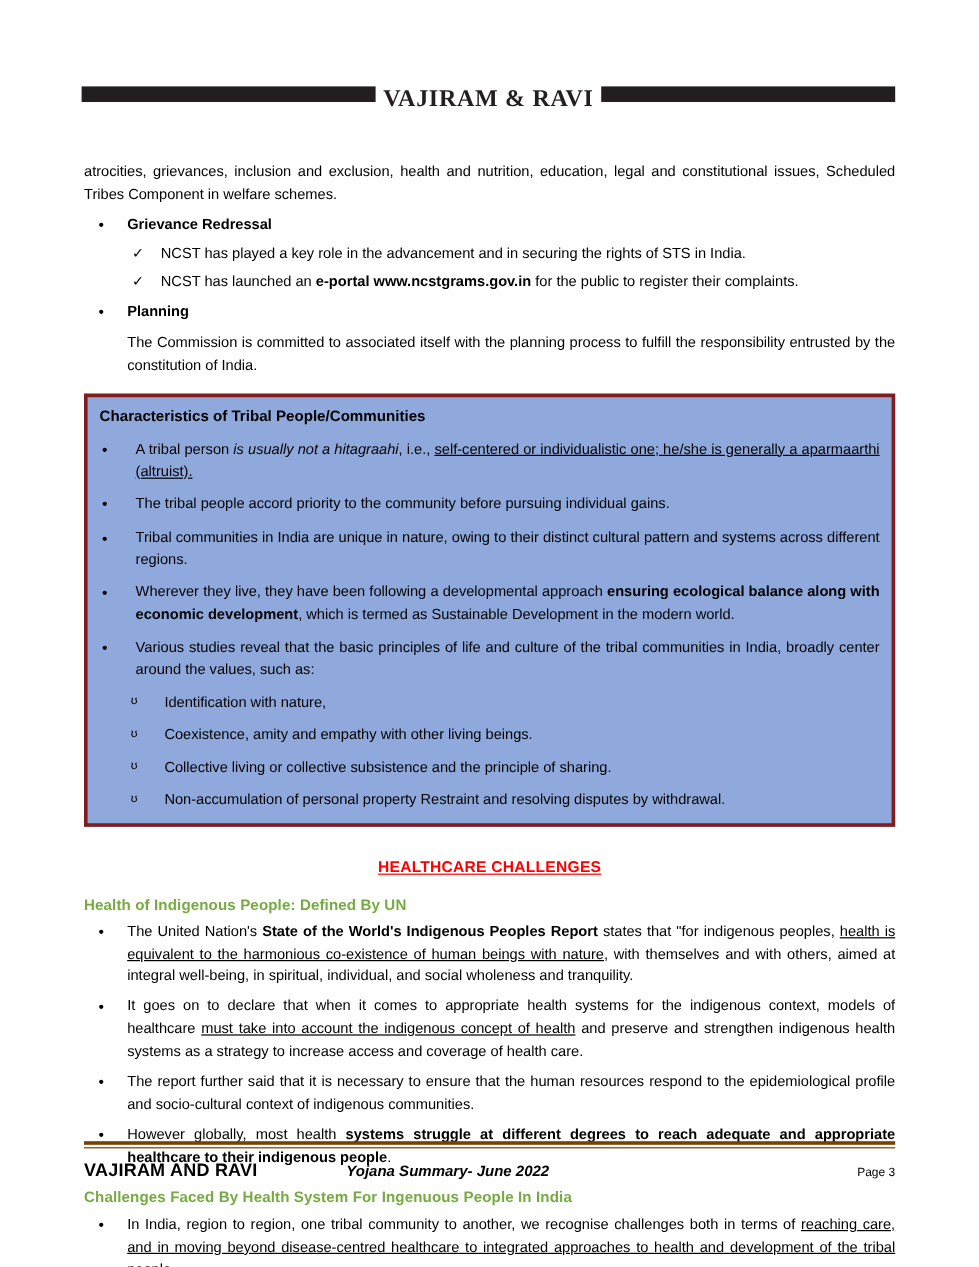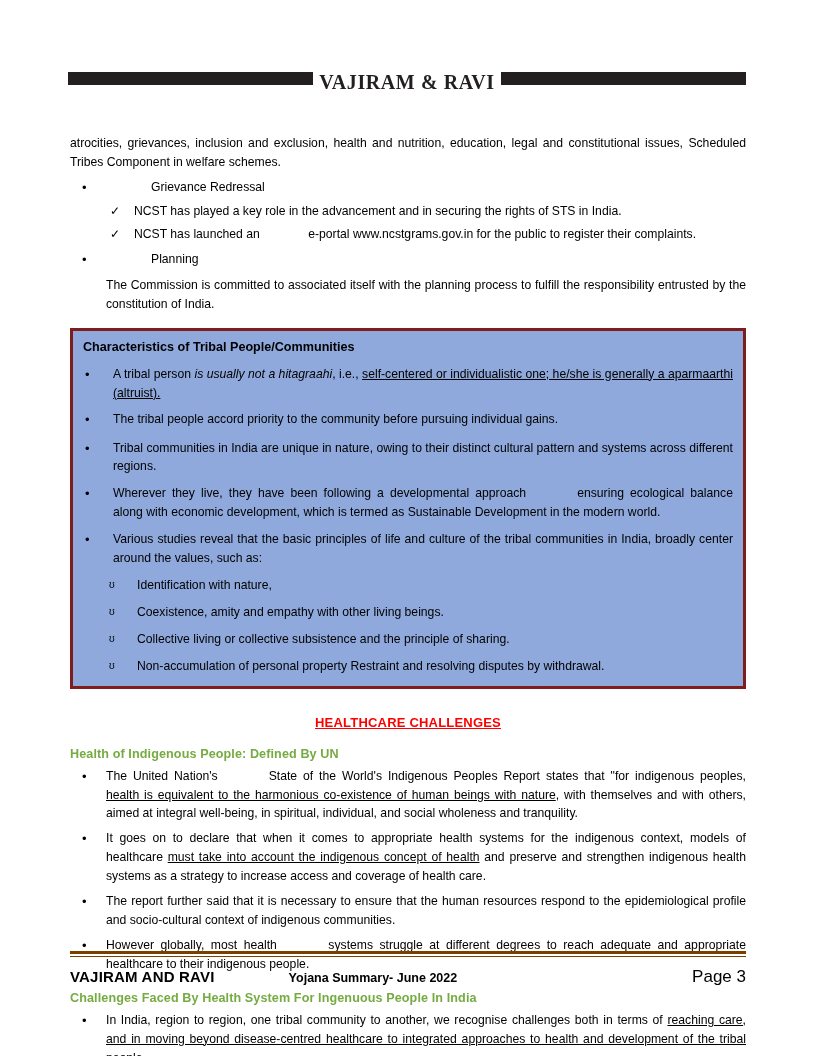--- a/index.html
+++ b/index.html
@@ -93,21 +93,21 @@
   .lvlchk > .bullet { width: 24px; font-size: 12px; }
 
   
   .indent-para {
     margin: 6px 0 0 36px;
     font-size: 12.2px;
     line-height: 1.55;
     text-align: justify;
   }
 
-  b, .b { font-weight: normal; margin-left: 45px; }
+  b, .b { font-weight: bold; }
   i, .i { font-style: italic; }
   .u { text-decoration: underline; }
 
   
   .blue-box {
     margin: 14px 0 0 0;
     border: 3px solid #7f1d1d;
     background: #8fa9dc;
     padding: 6px 10px 10px 8px;
     box-sizing: border-box;
@@ -172,27 +172,28 @@
     margin-top: 10px;
   }
   .footer-left {
     font-weight: bold;
     font-size: 15px;
     letter-spacing: 0.2px;
     white-space: nowrap;
   }
   .footer-center {
     font-weight: bold;
+    font-style: italic;
     font-size: 12.5px;
     margin-left: 74px;
     white-space: nowrap;
   }
   .footer-right {
     margin-left: auto;
-    font-size: 17px;
+    font-size: 10px;
     white-space: nowrap;
   }
 </style>
 </head>
 <body>
 
 <div class="page">
 
   <div class="header">
     <div class="header-bar left"></div>

